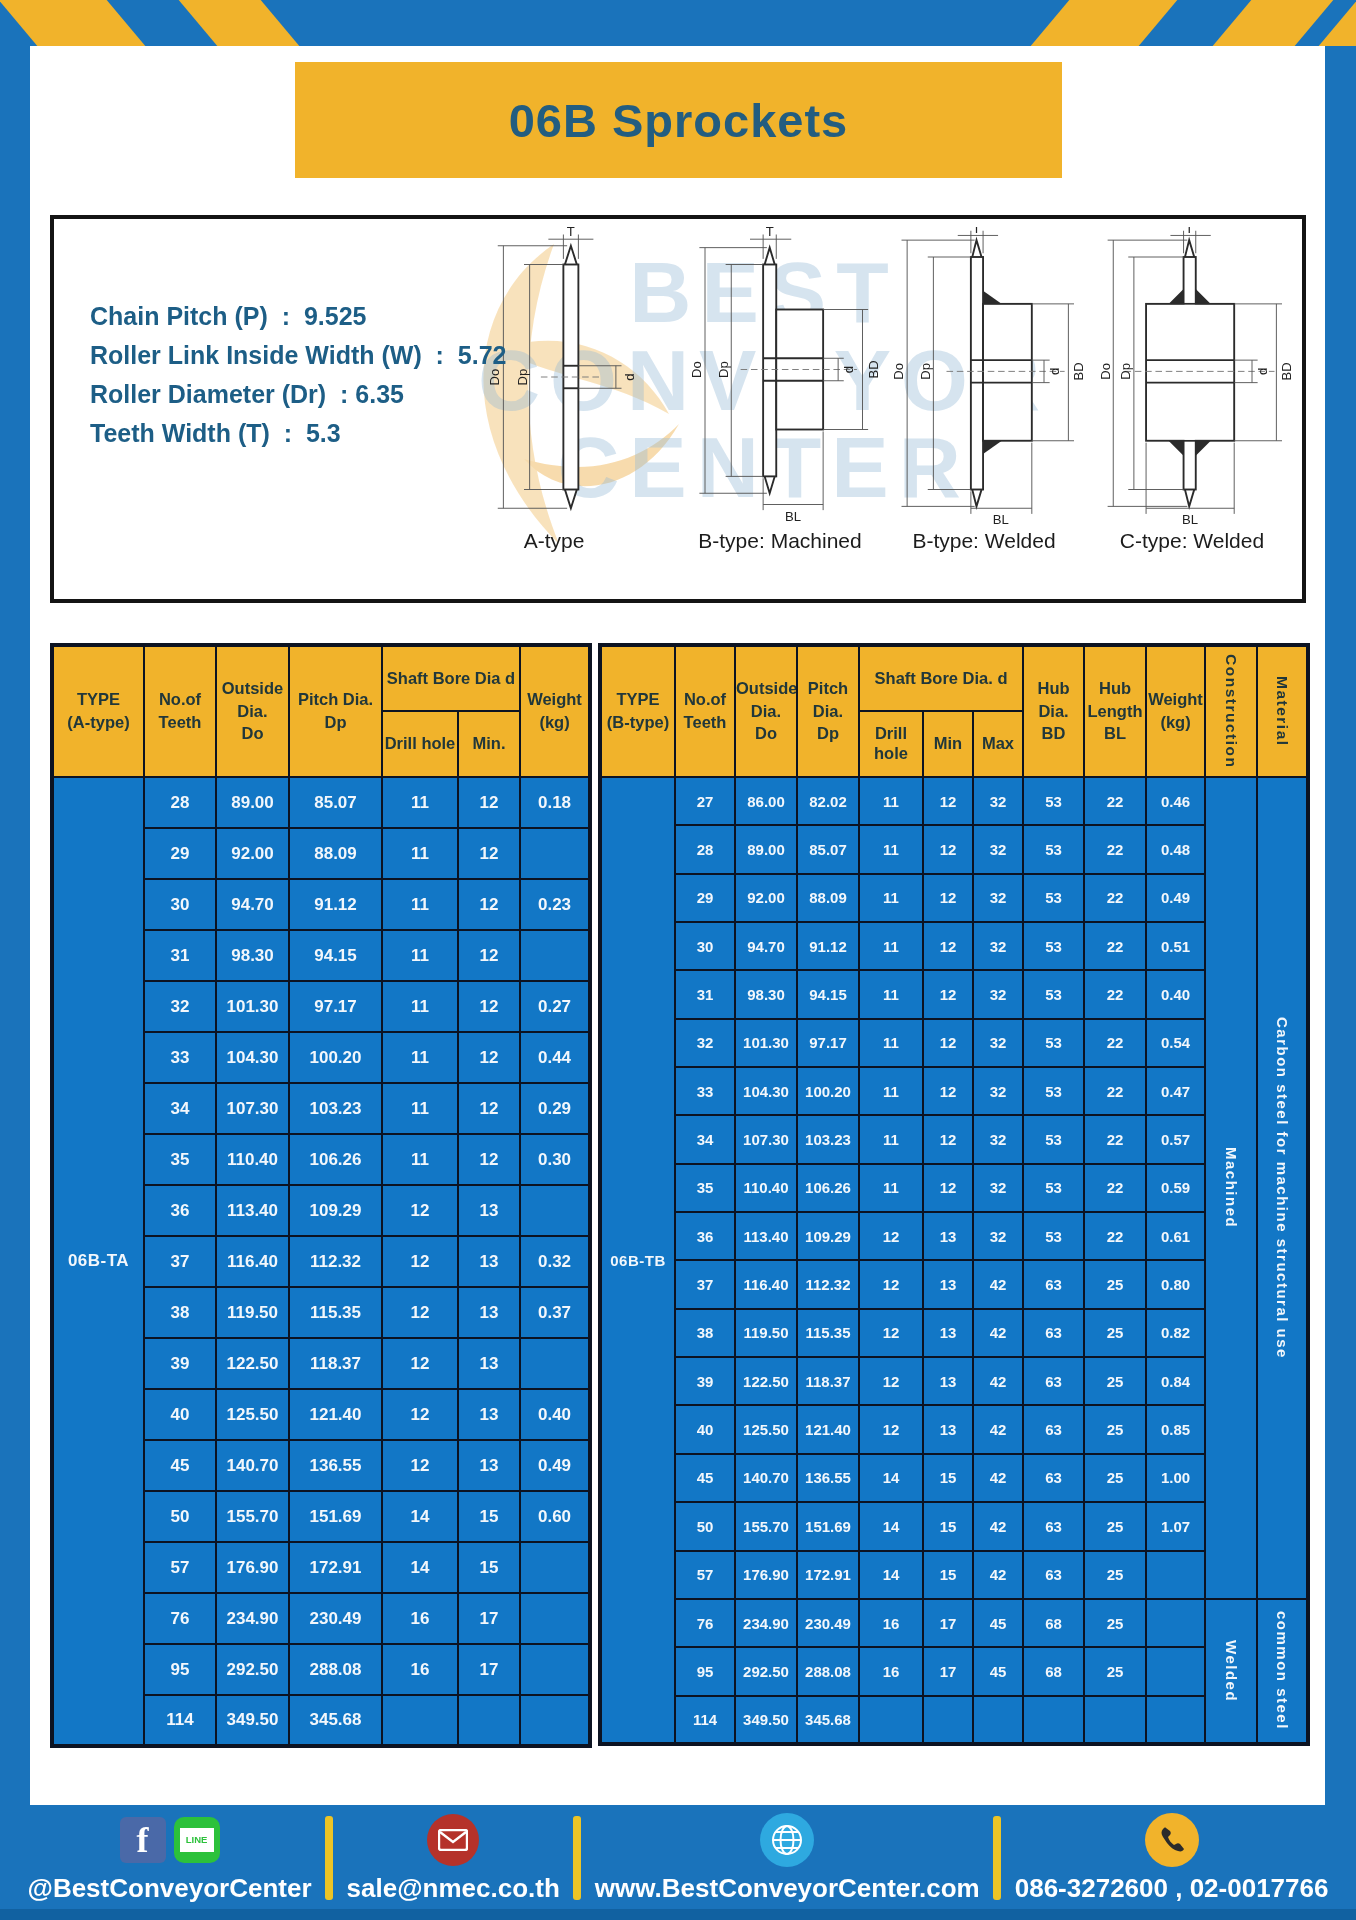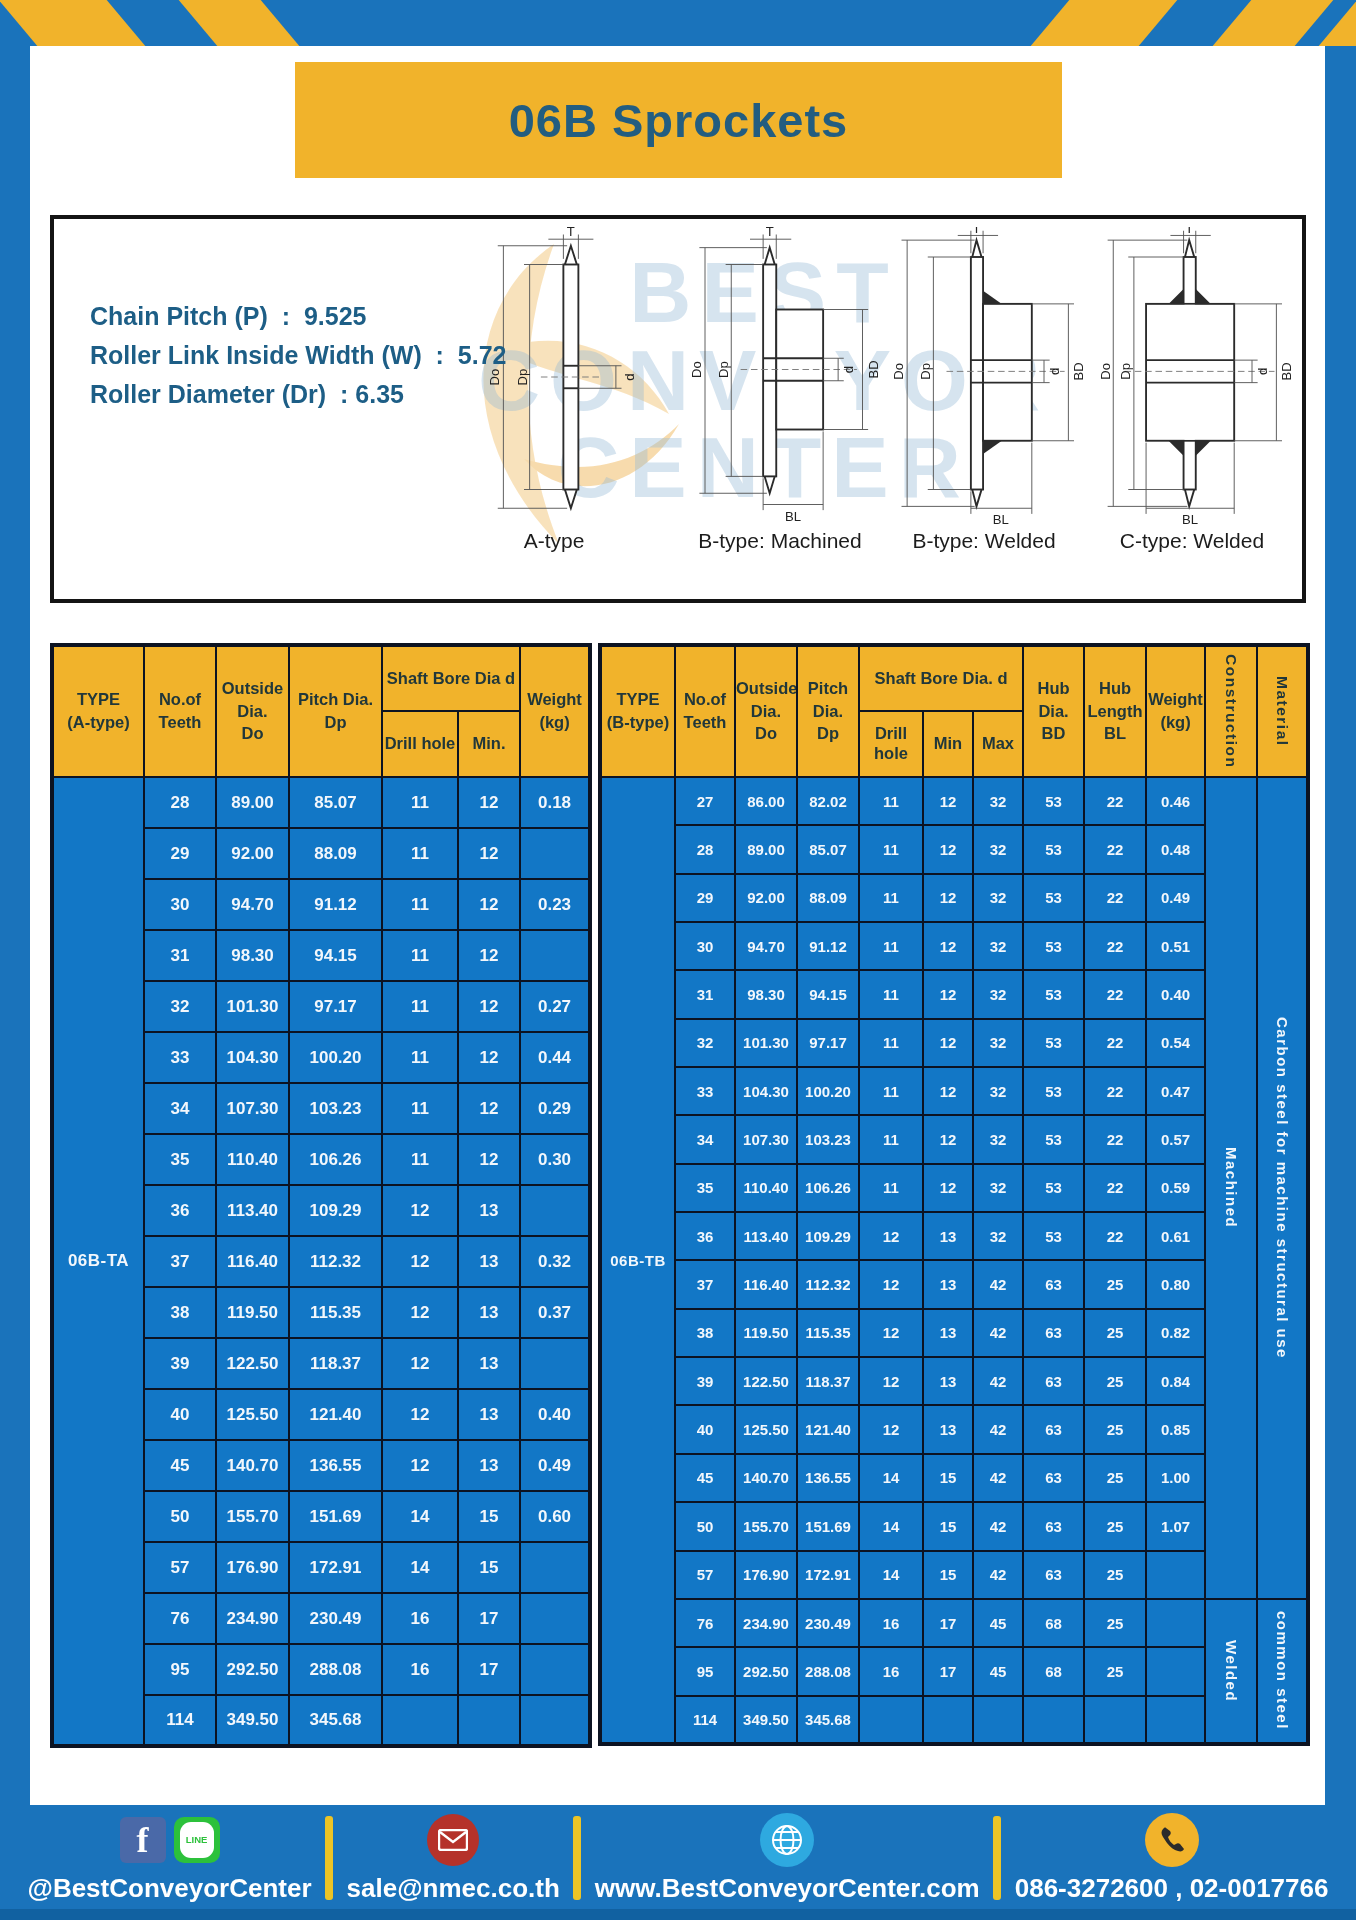--- a/index.html
+++ b/index.html
@@ -66,21 +66,21 @@
 
   
   .footer{position:absolute;left:0;right:0;top:1805px;height:115px;background:var(--frame-blue);z-index:7;display:flex;align-items:center;justify-content:space-evenly;padding:0 14px 10px 14px;}
   .footer::after{content:"";position:absolute;left:0;right:0;bottom:0;height:11px;background:var(--footer-dark);}
   .fgroup{display:flex;flex-direction:column;align-items:center;gap:5px;}
   .fgroup .label{font-size:26px;font-weight:700;color:#fff;white-space:nowrap;}
   .icons-row{display:flex;gap:8px;align-items:center;height:56px;}
   .fsep{width:8px;height:84px;background:#ecc426;border-radius:3px;flex:0 0 auto;}
   .icon-fb{width:46px;height:46px;background:#4a69a8;border-radius:6px;display:flex;align-items:center;justify-content:center;color:#fff;font-size:36px;font-weight:700;font-family:"Liberation Serif",serif;}
   .icon-line{width:46px;height:46px;background:#2cc13b;border-radius:10px;display:flex;align-items:center;justify-content:center;position:relative;}
-  .icon-line .bubble{width:34px;height:36px;background:#fff;border-radius:11px;display:flex;align-items:center;justify-content:center;font-size:9.5px;font-weight:700;color:#2cc13b;}
+  .icon-line .bubble{width:34px;height:24px;background:#fff;border-radius:0;display:flex;align-items:center;justify-content:center;font-size:9.5px;font-weight:700;color:#2cc13b;}
   .icon-line .bubble::after{content:"";position:absolute;left:12px;bottom:7px;width:0;height:0;border:5px solid transparent;border-top-color:#fff;transform:rotate(20deg);}
   .circle-icon{border-radius:50%;display:flex;align-items:center;justify-content:center;}
   .icon-mail{width:52px;height:52px;background:#b5322a;}
   .icon-globe{width:54px;height:54px;background:#2ea9e0;}
   .icon-phone{width:54px;height:54px;background:var(--accent-yellow);}
 </style>
 </head>
 <body>
 
 <div class="page">
@@ -109,20 +109,21 @@
     <div class="watermark">
       <div>BEST</div>
       <div>CONVEYOR</div>
       <div>CENTER</div>
     </div>
 
     <div class="specs" id="spec-lines">
         <div>Chain Pitch (P)  :  9.525</div>
         <div>Roller Link Inside Width (W)  :  5.72</div>
         <div>Roller Diameter (Dr)  : 6.35</div>
+        <div>Teeth Width (T)  :  5.3</div>
       </div>
 
     <div class="diag" style="left:390px;">
       <svg viewBox="0 0 220 320">
         <line class="dim" x1="120" y1="34" x2="120" y2="8"></line>
           <line class="dim" x1="136" y1="34" x2="136" y2="8"></line>
         <line class="dim" x1="104" y1="13" x2="152" y2="13"></line>
         <text class="dimtext" x="128" y="10" text-anchor="middle">T</text>
         <polygon class="shape" points="121,42 135,42 128,20"></polygon>
         <polygon class="shape" points="121,278 135,278 128,300"></polygon>

